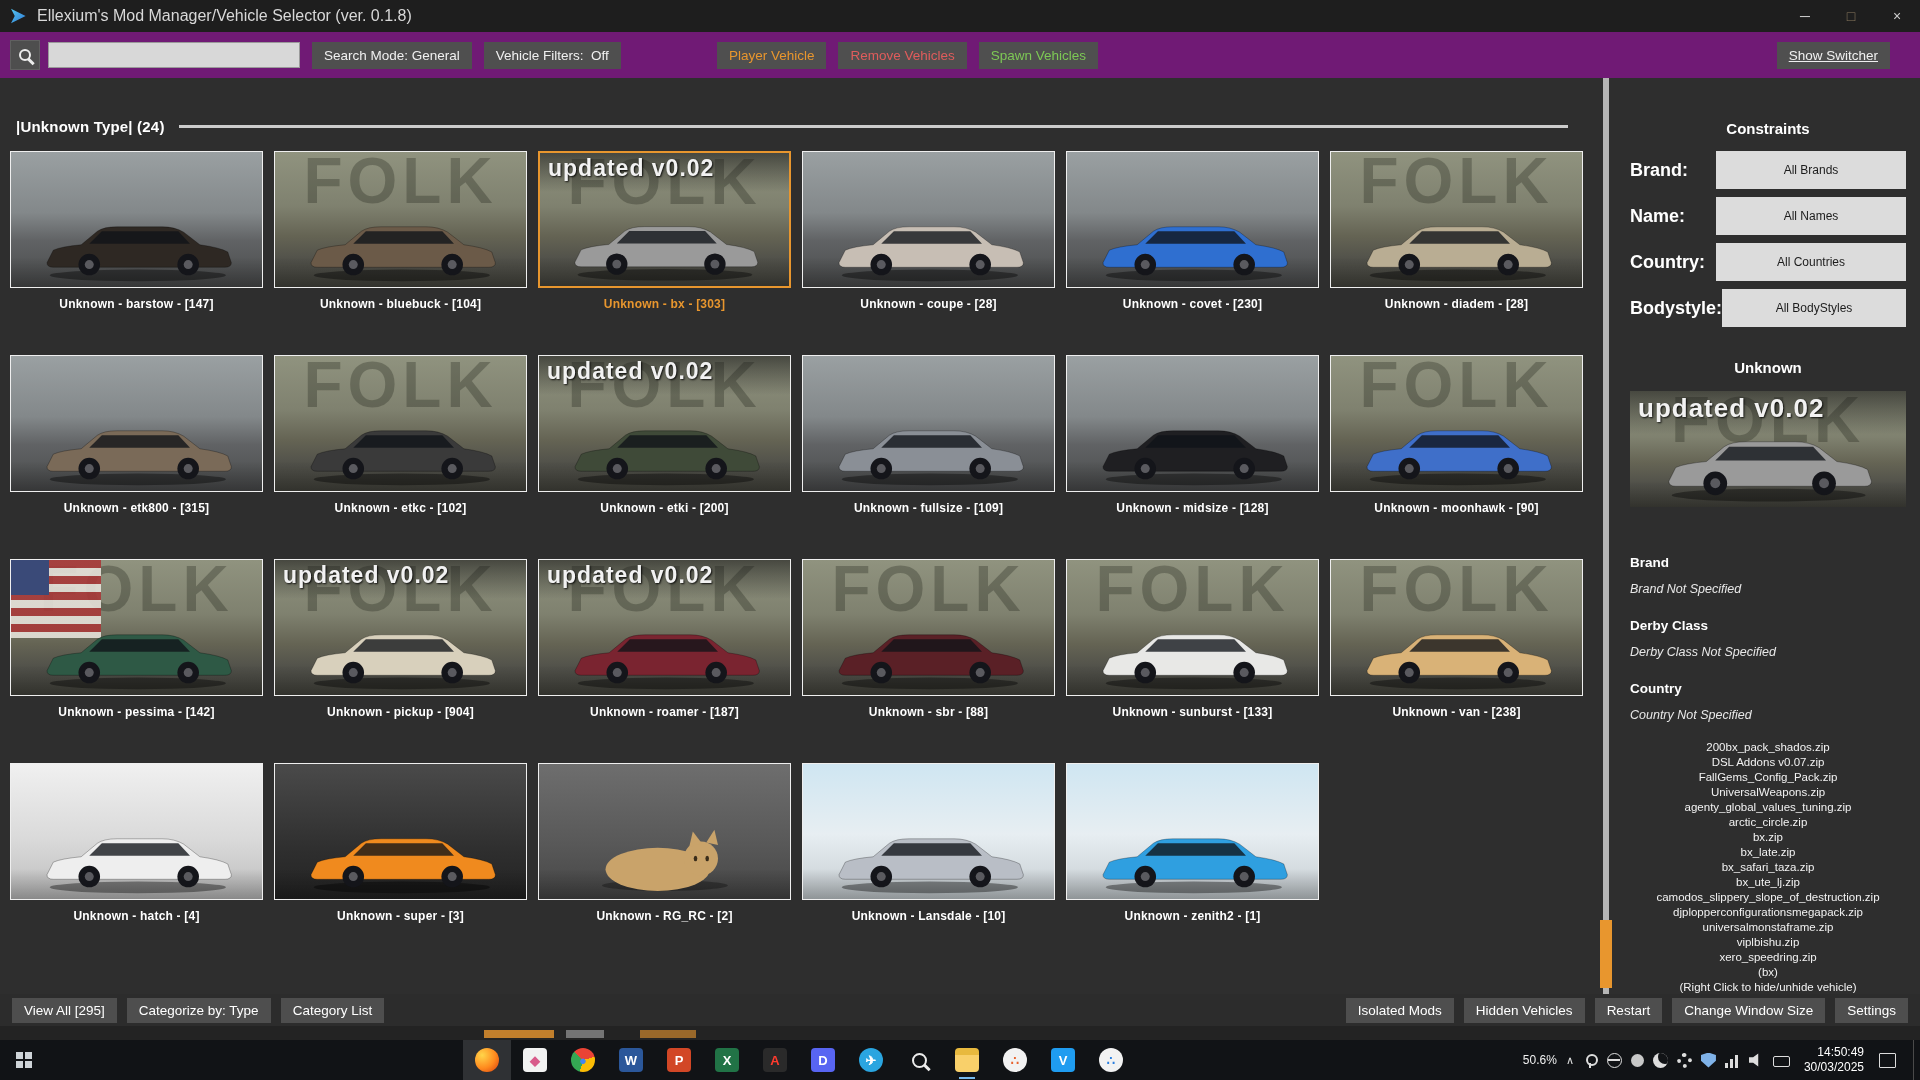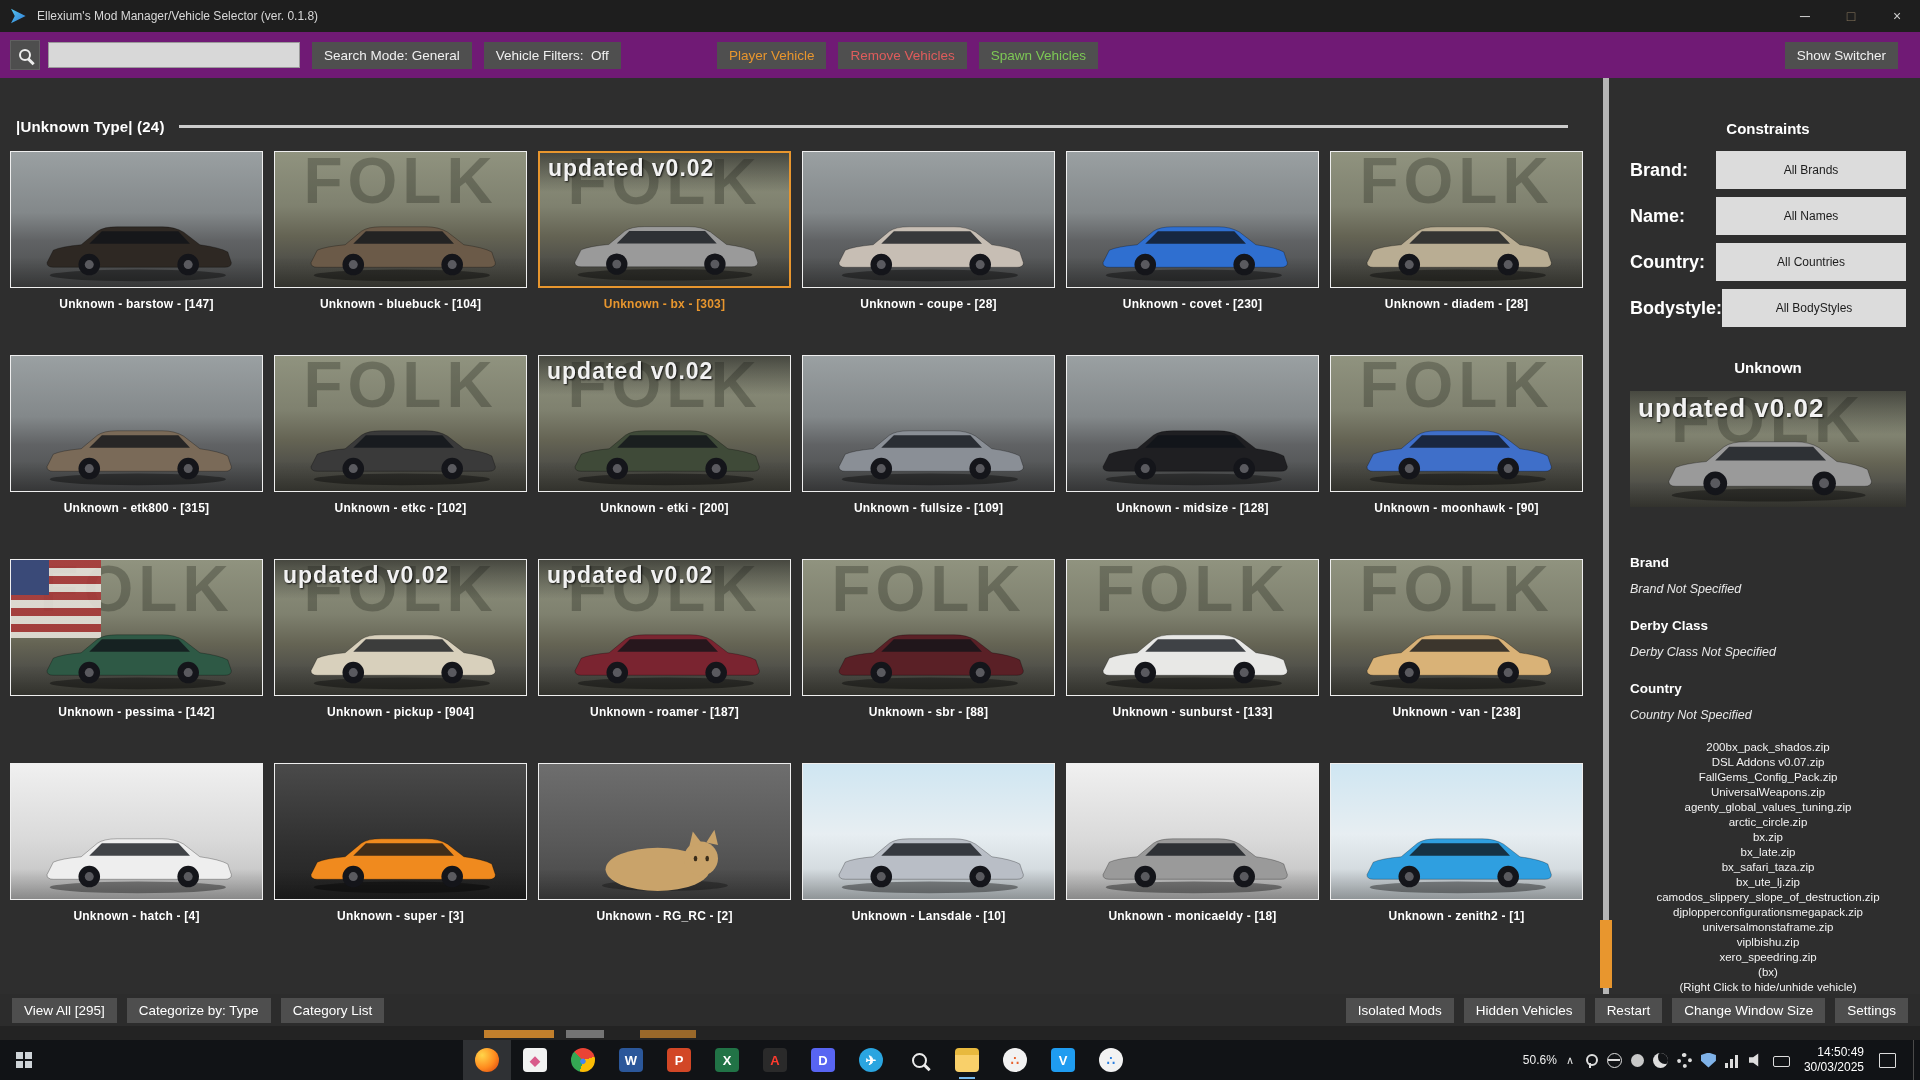--- a/index.html
+++ b/index.html
@@ -5,42 +5,42 @@
   :root{ --accent:#e8962e; --remove:#e05c5c; --spawn:#7dc855; }
   *{box-sizing:border-box; margin:0; padding:0;}
   body{width:1920px;height:1080px;overflow:hidden;background:#2e2e2e;
        font-family:"Liberation Sans",sans-serif;color:#fff;position:relative;}
 
   
   .titlebar{height:32px;background:#1e1e1e;display:flex;align-items:center;}
   .app-logo{width:17px;height:17px;margin:0 9px 0 11px;
             background:linear-gradient(135deg,#55c8f2,#2a6fd0);
             clip-path:polygon(0 8%,86% 50%,0 92%,22% 50%);}
-  .title-text{font-size:12px;color:#d8d8d8;}
+  .title-text{font-size:16px;color:#d8d8d8;}
   .win-controls{margin-left:auto;display:flex;height:100%;}
   .win-btn{width:46px;display:flex;align-items:center;justify-content:center;
            font-size:14px;color:#cfcfcf;}
   .win-btn.max{color:#8a7a5f;}
 
   
   .toolbar{height:46px;background:#701a75;display:flex;align-items:center;padding:0 10px;}
   .tool-iconbtn{width:30px;height:30px;background:#4e4e4e;border:1px solid #606060;
                 display:flex;align-items:center;justify-content:center;margin-right:8px;}
   .mag{width:12px;height:12px;border:2px solid #ececec;border-radius:50%;position:relative;display:inline-block;}
   .mag::after{content:'';position:absolute;width:8px;height:2.5px;background:#ececec;
               transform:rotate(45deg);right:-6px;bottom:-3px;}
   .mag.big{width:15px;height:15px;border-width:2.5px;}
   .search-input{width:252px;height:26px;background:#d8d8d8;border:1px solid #9a9a9a;
                 font-size:13px;padding:0 7px;color:#1d1d1d;font-family:"Liberation Sans",sans-serif;}
   .tbtn{background:#4f4f4f;color:#f0f0f0;font-size:13.5px;padding:6px 12px;margin-left:12px;
         border:none;white-space:pre;font-family:"Liberation Sans",sans-serif;cursor:default;}
   .tbtn.player{color:var(--accent);margin-left:96px;}
   .tbtn.remove{color:var(--remove);}
   .tbtn.spawn{color:var(--spawn);}
-  .tbtn.switcher{margin-left:auto;margin-right:12px;}
+  .tbtn.switcher{margin-left:auto;margin-right:20px;text-decoration:underline;}
 
   
   .content{height:916px;display:flex;position:relative;background:#2e2e2e;}
   .main{width:1596px;position:relative;}
   .section-head{display:flex;align-items:center;gap:14px;margin:40px 28px 0 16px;}
   .section-title{font-size:15px;font-weight:bold;white-space:nowrap;letter-spacing:.2px;}
   .section-rule{flex:1;height:3px;background:#cccccc;}
   .grid{display:grid;grid-template-columns:repeat(6,253px);column-gap:11px;row-gap:44px;
         margin:16px 0 0 10px;}
   .card{width:253px;}
@@ -489,34 +489,20 @@
   <path d="M81 27 L166 27 L179 41 L67 41 Z" fill="rgba(16,19,24,0.78)"></path>
   <circle cx="67" cy="64" r="12" fill="#14151a"></circle>
               <circle cx="67" cy="64" r="5" fill="#5a5a5f"></circle>
   <circle cx="177" cy="64" r="12" fill="#14151a"></circle>
               <circle cx="177" cy="64" r="5" fill="#5a5a5f"></circle>
             </svg>
           </div>
           <div class="card-label">Unknown - Lansdale - [10]</div>
         </div>
         <div class="card">
-          <div class="thumb bg-light">
-            <svg class="car" viewBox="0 0 240 84" xmlns="http://www.w3.org/2000/svg">
-  <ellipse cx="121" cy="76" rx="98" ry="6.5" fill="rgba(0,0,0,0.38)"></ellipse>
-  <path d="M20 62 L27 48 Q36 44 58 42 L76 27 Q83 22 98 22 L148 22 Q162 22 172 28 L190 42 Q212 45 221 50 L225 62 Q225 67 218 67 L27 67 Q20 67 20 62 Z" fill="#9a9a9a" stroke="rgba(0,0,0,0.3)" stroke-width="1"></path>
-  <path d="M81 27 L166 27 L179 41 L67 41 Z" fill="rgba(16,19,24,0.78)"></path>
-  <circle cx="67" cy="64" r="12" fill="#14151a"></circle>
-              <circle cx="67" cy="64" r="5" fill="#5a5a5f"></circle>
-  <circle cx="177" cy="64" r="12" fill="#14151a"></circle>
-              <circle cx="177" cy="64" r="5" fill="#5a5a5f"></circle>
-            </svg>
-          </div>
-          <div class="card-label">Unknown - monicaeldy - [18]</div>
-        </div>
-        <div class="card">
           <div class="thumb bg-sky">
             <svg class="car" viewBox="0 0 240 84" xmlns="http://www.w3.org/2000/svg">
   <ellipse cx="121" cy="76" rx="98" ry="6.5" fill="rgba(0,0,0,0.38)"></ellipse>
   <path d="M20 62 L27 48 Q36 44 58 42 L76 27 Q83 22 98 22 L148 22 Q162 22 172 28 L190 42 Q212 45 221 50 L225 62 Q225 67 218 67 L27 67 Q20 67 20 62 Z" fill="#2f9fe0" stroke="rgba(0,0,0,0.3)" stroke-width="1"></path>
   <path d="M81 27 L166 27 L179 41 L67 41 Z" fill="rgba(16,19,24,0.78)"></path>
   <circle cx="67" cy="64" r="12" fill="#14151a"></circle>
               <circle cx="67" cy="64" r="5" fill="#5a5a5f"></circle>
   <circle cx="177" cy="64" r="12" fill="#14151a"></circle>
               <circle cx="177" cy="64" r="5" fill="#5a5a5f"></circle>
             </svg>

